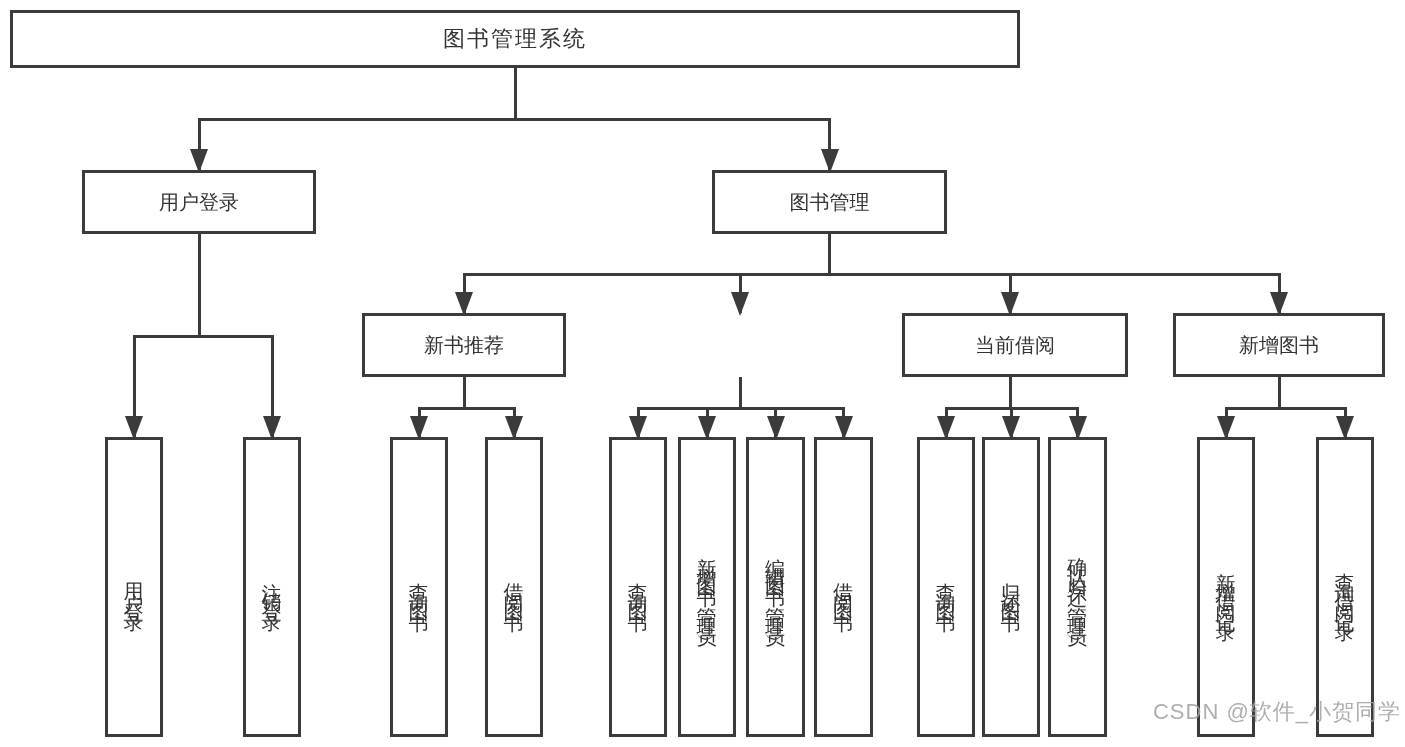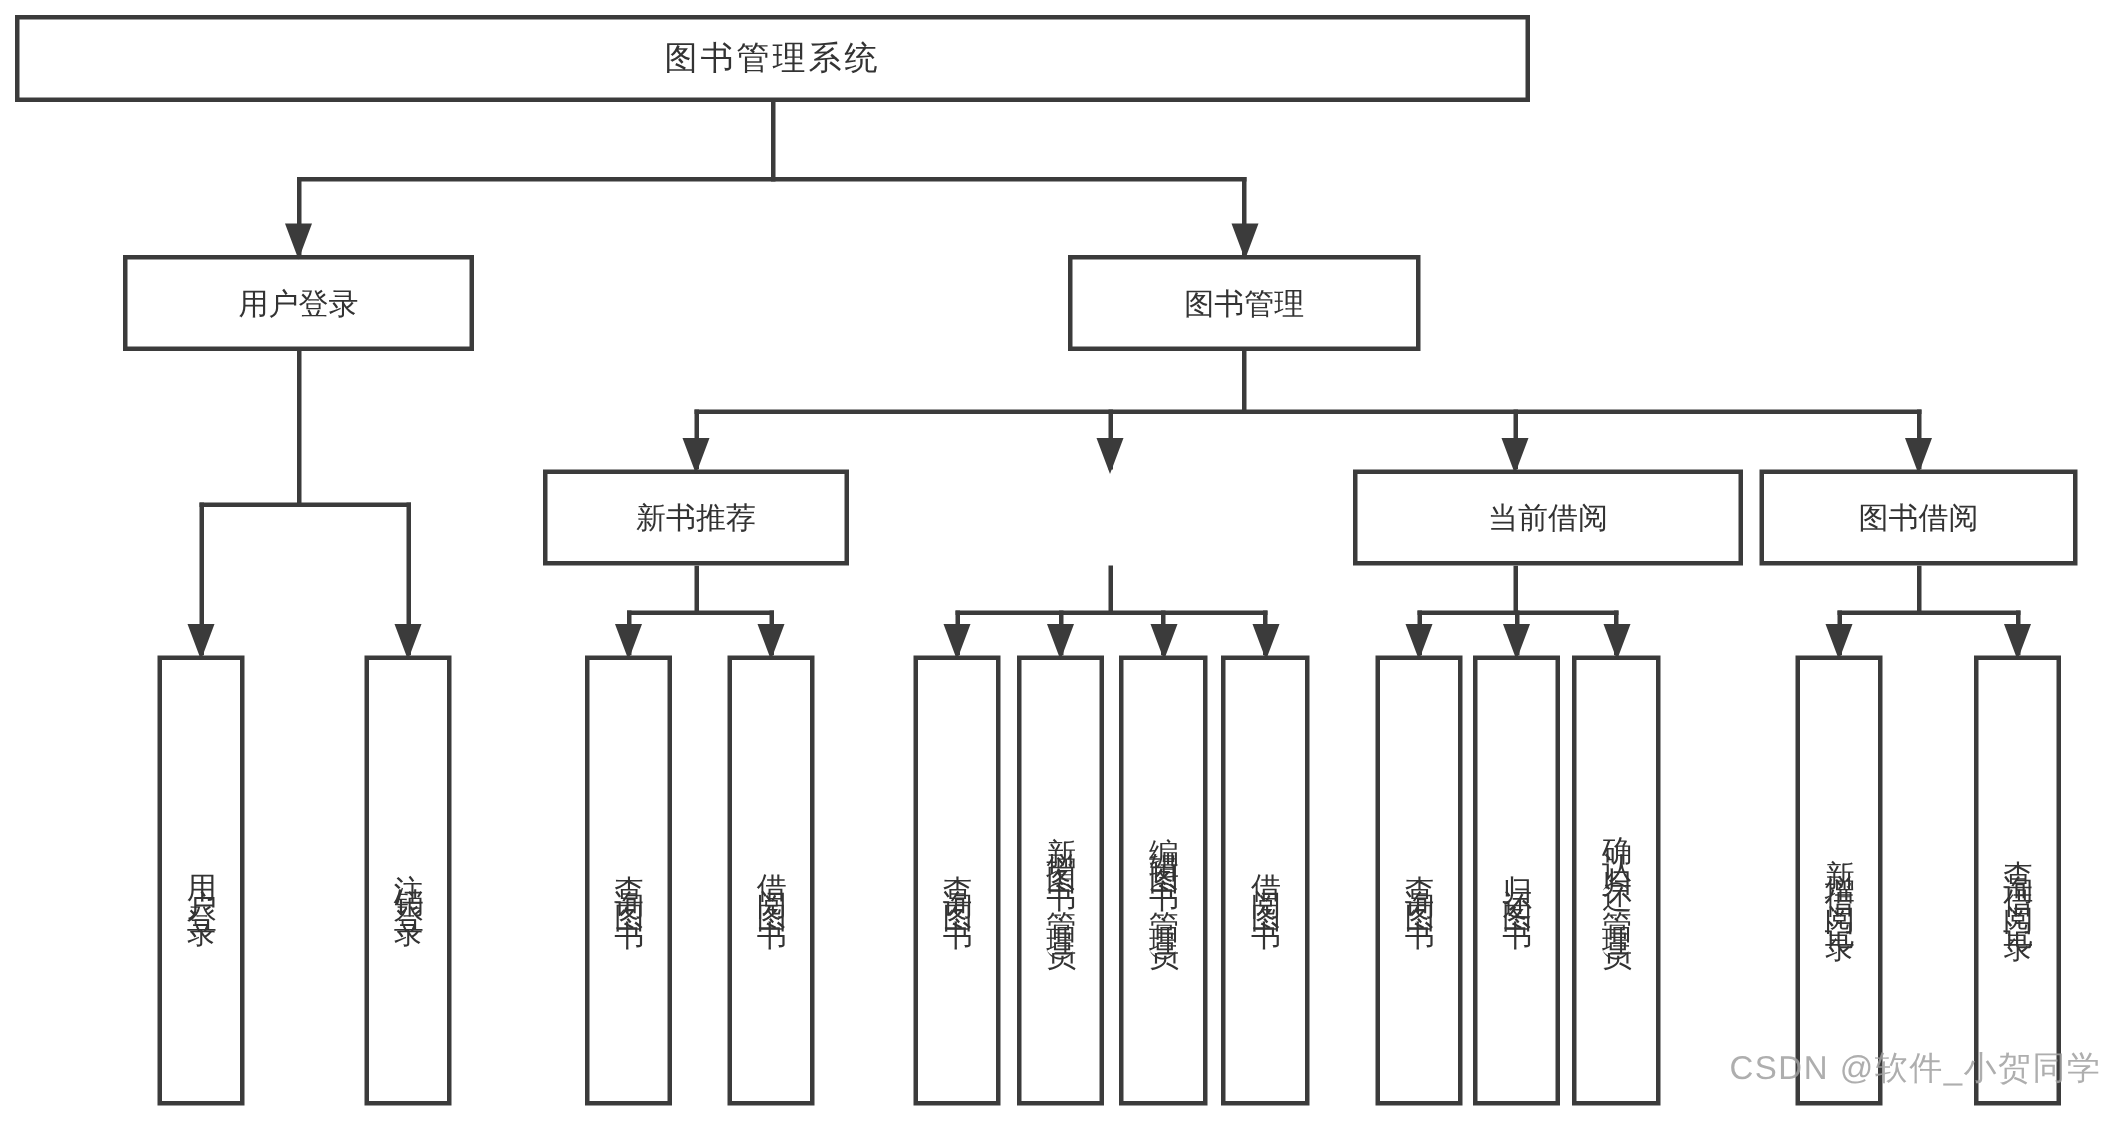--- a/index.html
+++ b/index.html
@@ -41,25 +41,25 @@
     </div>
     <div class="node" style="left: 82px; top: 170px; width: 234px; height: 64px;">
       <span>用户登录</span>
     </div>
     <div class="node" style="left: 712px; top: 170px; width: 235px; height: 64px;">
       <span>图书管理</span>
     </div>
     <div class="node" style="left: 362px; top: 313px; width: 204px; height: 64px;">
       <span>新书推荐</span>
     </div>
-    <div class="node" style="left: 902px; top: 313px; width: 260px; height: 64px; justify-content: center;">
+    <div class="node" style="left: 902px; top: 313px; width: 226px; height: 64px; justify-content: center;">
       <span>当前借阅</span>
     </div>
     <div class="node" style="left: 1173px; top: 313px; width: 212px; height: 64px;">
-      <span>图书借阅</span>
+      <span>新增图书</span>
     </div>
     <div class="node vertical" style="left: 105px; top: 437px; width: 58px; height: 300px;">
       <span>用户登录</span>
     </div>
     <div class="node vertical" style="left: 243px; top: 437px; width: 58px; height: 300px;">
       <span>注销登录</span>
     </div>
     <div class="node vertical" style="left: 390px; top: 437px; width: 58px; height: 300px;">
       <span>查询图书</span>
     </div>

